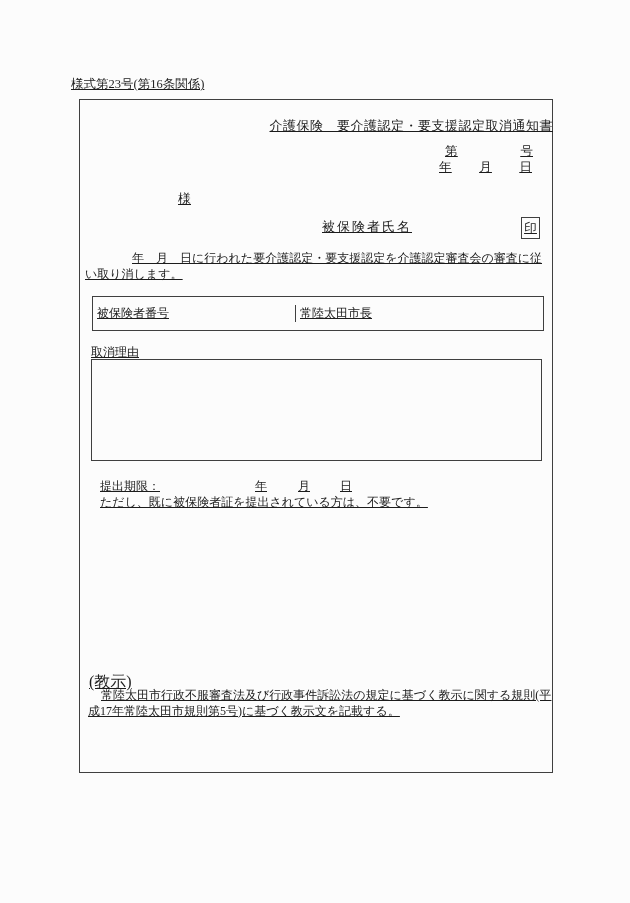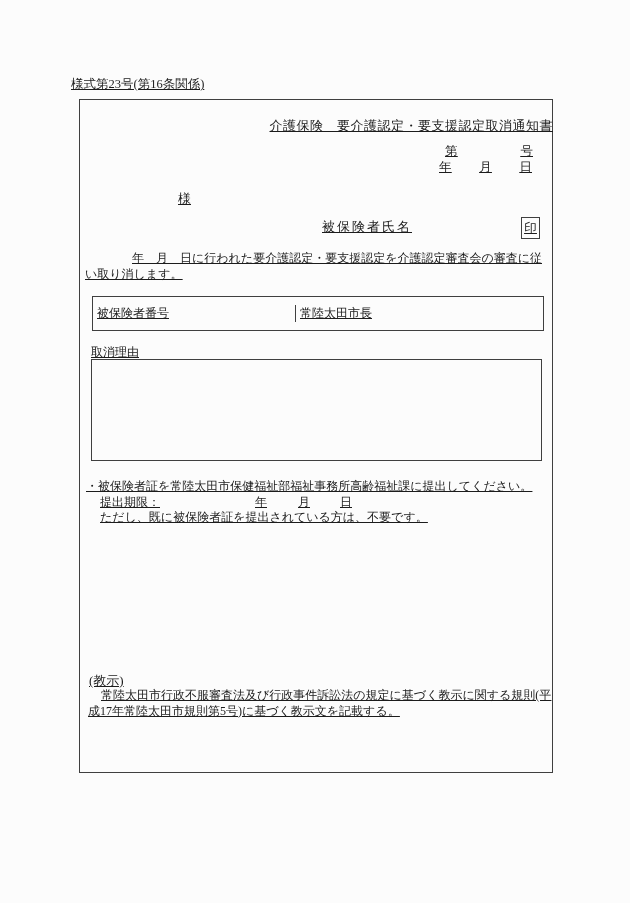--- a/index.html
+++ b/index.html
@@ -73,21 +73,21 @@
 
   .notes{left:86px;top:479px;font-size:12px;}
   .notes .nline{white-space:nowrap;line-height:15.5px;position:relative;height:15.5px;}
   .notes .nline.indent{padding-left:14px;}
   .notes .deadline-line{width:460px;}
   .notes .deadline-line .dl-label{position:absolute;left:14px;}
   .notes .deadline-line .dl-year{position:absolute;left:169px;}
   .notes .deadline-line .dl-month{position:absolute;left:212px;}
   .notes .deadline-line .dl-day{position:absolute;left:254px;}
 
-  .kyoji-heading{left:89px;top:672px;font-size:13px;}
+  .kyoji-heading{left:89px;top:672px;font-size:16px;}
   .kyoji-body{left:88px;top:688px;width:468px;font-size:12px;}
   .kyoji-body .line{white-space:nowrap;line-height:15.5px;}
   .kyoji-body .line.indent{text-indent:13px;}
 </style>
 </head>
 <body>
 
 <div class="page">
 
   <div class="abs form-label">様式第23号(第16条関係)</div>
@@ -135,21 +135,20 @@
         <div class="digit-cell"></div>
       </div>
     <div class="cell name-label-cell">常陸太田市長</div>
     <div class="cell value-cell"></div>
   </div>
 
   <div class="abs reason-label">取消理由</div>
   <div class="reason-box"></div>
 
   <div class="abs notes">
-    <div class="nline">・被保険者証を常陸太田市保健福祉部福祉事務所高齢福祉課に提出してください。</div>
     <div class="nline deadline-line">
       <span class="dl-label">提出期限：</span>
       <span class="dl-year">年</span>
       <span class="dl-month">月</span>
       <span class="dl-day">日</span>
     </div>
     <div class="nline indent">ただし、既に被保険者証を提出されている方は、不要です。</div>
   </div>
 
   <div class="abs kyoji-heading">(教示)</div>

